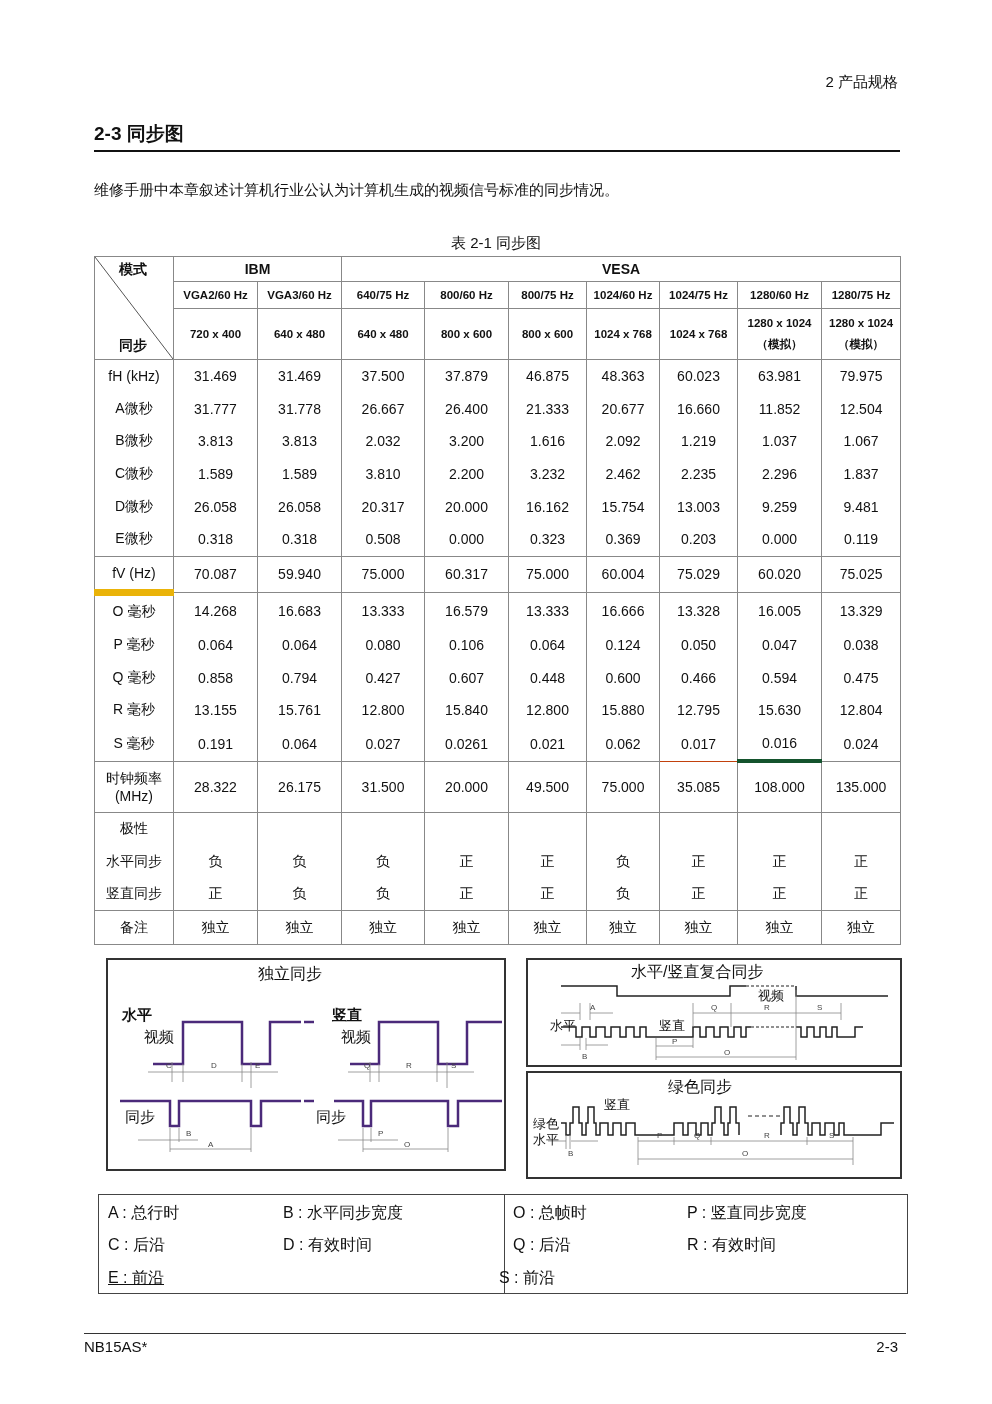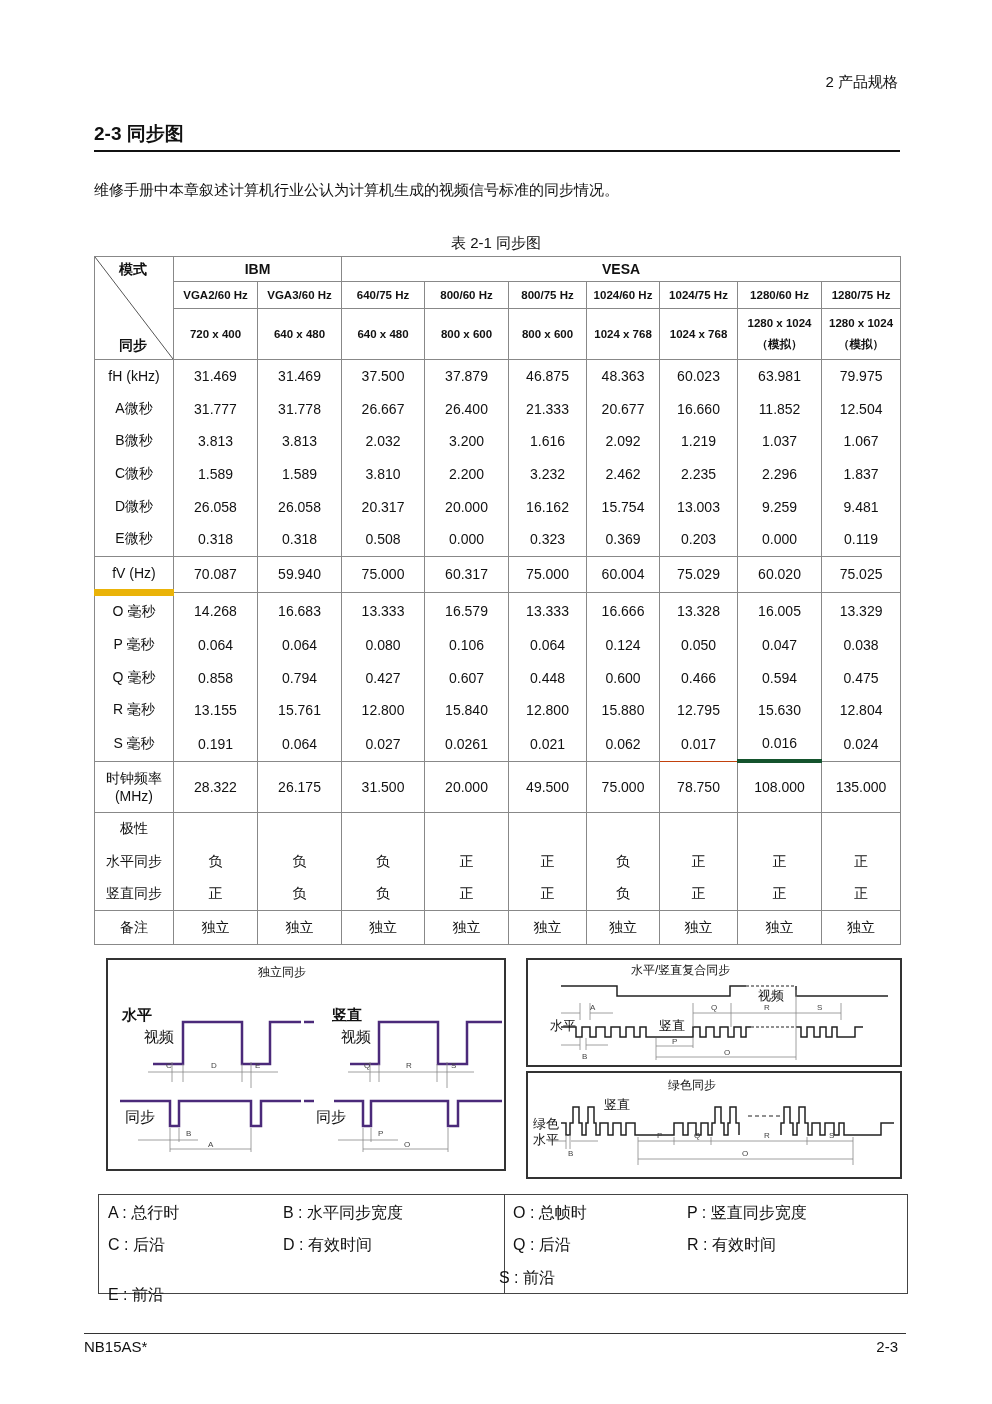--- a/index.html
+++ b/index.html
@@ -20,21 +20,21 @@
   .hdr-mode td { height:26px; font-weight:bold; font-size:11.5px; }
   .hdr-res td { height:50px; font-weight:bold; font-size:11.5px; line-height:21px; }
   .corner { position:relative; }
   .corner svg { position:absolute; left:0; top:0; width:100%; height:100%; }
   .corner .mode { position:absolute; top:4px; left:24px; font-weight:bold; font-size:14px; }
   .corner .sync { position:absolute; bottom:4px; left:24px; font-weight:bold; font-size:14px; }
   .data td { height:32.6px; }
 
   .panel { position:absolute; border:2px solid #333; background:#fff; }
   .panel svg { position:absolute; left:0; top:0; }
-  .ptitle { position:absolute; font-size:12px; }
+  .ptitle { position:absolute; font-size:16px; }
   .lbl { position:absolute; font-size:15px; }
   .blbl { position:absolute; font-size:15px; font-weight:bold; }
 
   #legend { position:absolute; top:1194px; left:98px; width:808px; height:98px; border:1px solid #444; }
   #legend .item { position:absolute; font-size:16px; }
   #legend .divider { position:absolute; left:405px; top:0; height:100%; border-left:1px solid #444; }
 
   #footer-rule { top:1333px; left:84px; width:822px; border-top:1.5px solid #333; }
   #footer-left { top:1338px; left:84px; font-size:15px; }
   #footer-right { top:1338px; right:94px; font-size:15px; }
@@ -263,21 +263,21 @@
         <td style="height:50px;line-height:18px">
           <div>时钟频率</div>
           <div>(MHz)</div>
         </td>
         <td>28.322</td>
         <td>26.175</td>
         <td>31.500</td>
         <td>20.000</td>
         <td>49.500</td>
         <td>75.000</td>
-        <td>78.750</td>
+        <td>35.085</td>
         <td>108.000</td>
         <td>135.000</td>
       </tr>
       <tr class="data g">
         <td style="border-top:1px solid #888">极性</td>
         <td style="border-top:1px solid #888"></td>
         <td style="border-top:1px solid #888"></td>
         <td style="border-top:1px solid #888"></td>
         <td style="border-top:1px solid #888"></td>
         <td style="border-top:1px solid #888"></td>
@@ -467,21 +467,21 @@
   <div class="lbl" style="top:42px;left:5px;font-size:13px;">绿色</div>
   <div class="lbl" style="top:58px;left:5px;font-size:13px;">水平</div>
 </div>
 
 <div id="legend">
   <div class="divider"></div>
   <div class="item" style="top:8px;left:9px;">A : 总行时</div>
   <div class="item" style="top:8px;left:184px;">B : 水平同步宽度</div>
   <div class="item" style="top:40px;left:9px;">C : 后沿</div>
   <div class="item" style="top:40px;left:184px;">D : 有效时间</div>
-  <div class="item" style="top:90px;left:9px;">E : 前沿</div>
+  <div class="item" style="top:73px;left:9px;text-decoration:underline;">E : 前沿</div>
   <div class="item" style="top:8px;left:414px;">O : 总帧时</div>
   <div class="item" style="top:8px;left:588px;text-align:center;">P : 竖直同步宽度</div>
   <div class="item" style="top:40px;left:414px;">Q : 后沿</div>
   <div class="item" style="top:40px;left:588px;">R : 有效时间</div>
   <div class="item" style="top:73px;left:400px;">S : 前沿</div>
 </div>
 
 <div class="abs" id="footer-rule"></div>
 <div class="abs" id="footer-left">NB15AS*</div>
 <div class="abs" id="footer-right">2-3</div>

